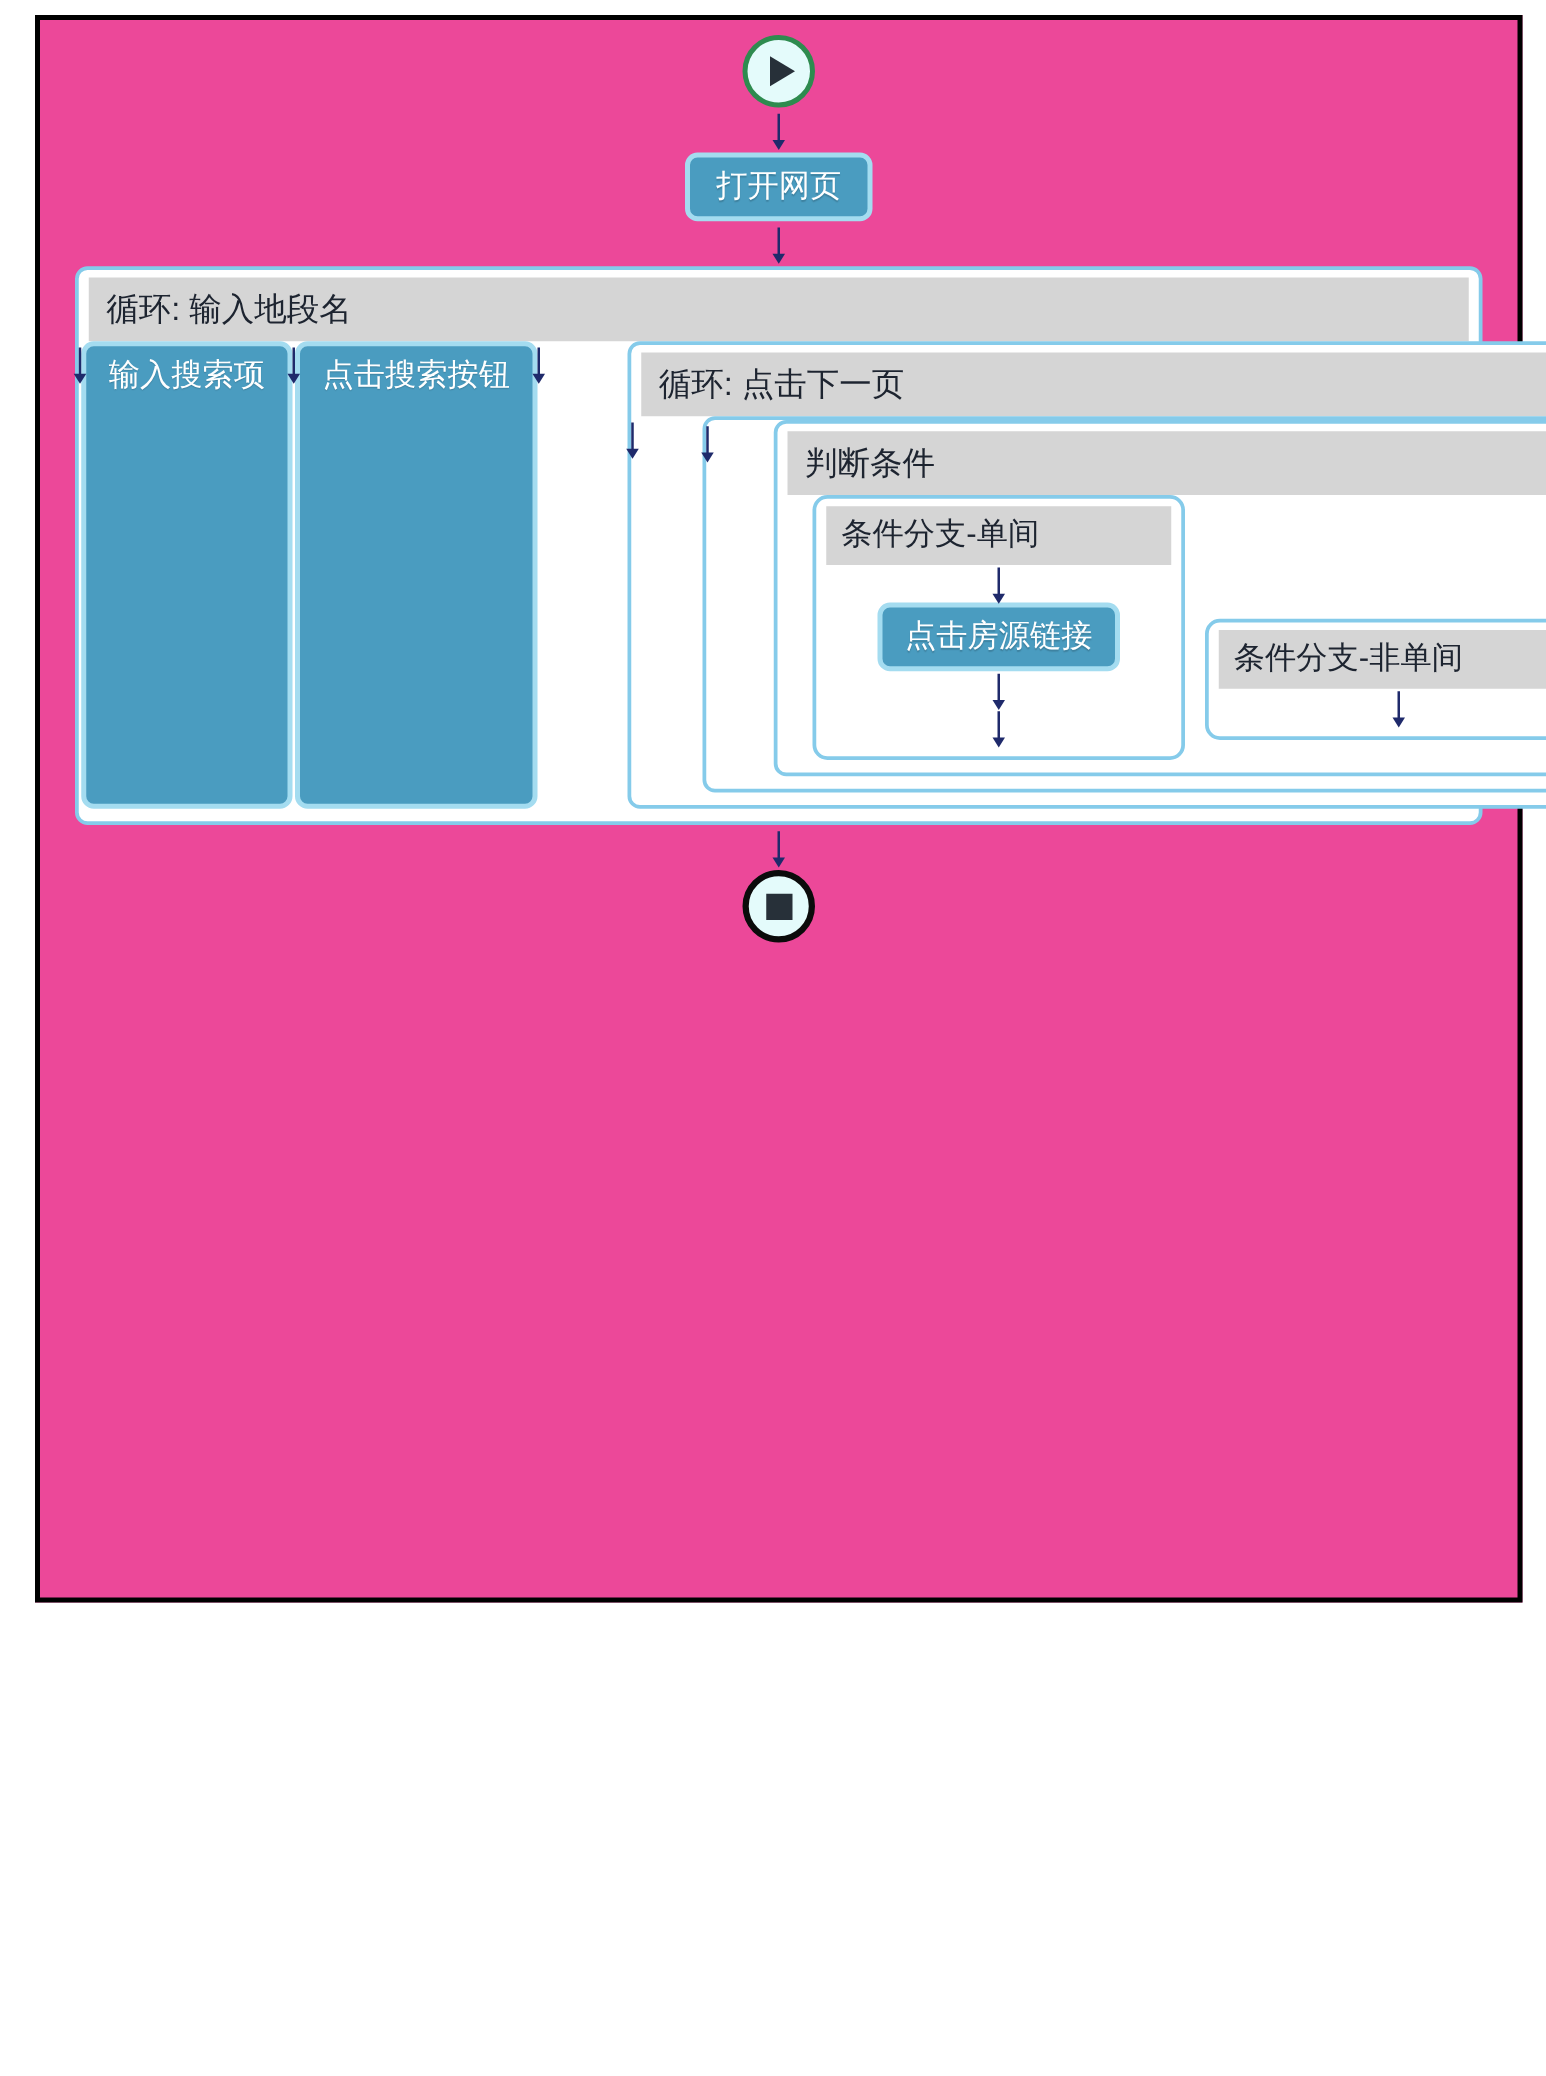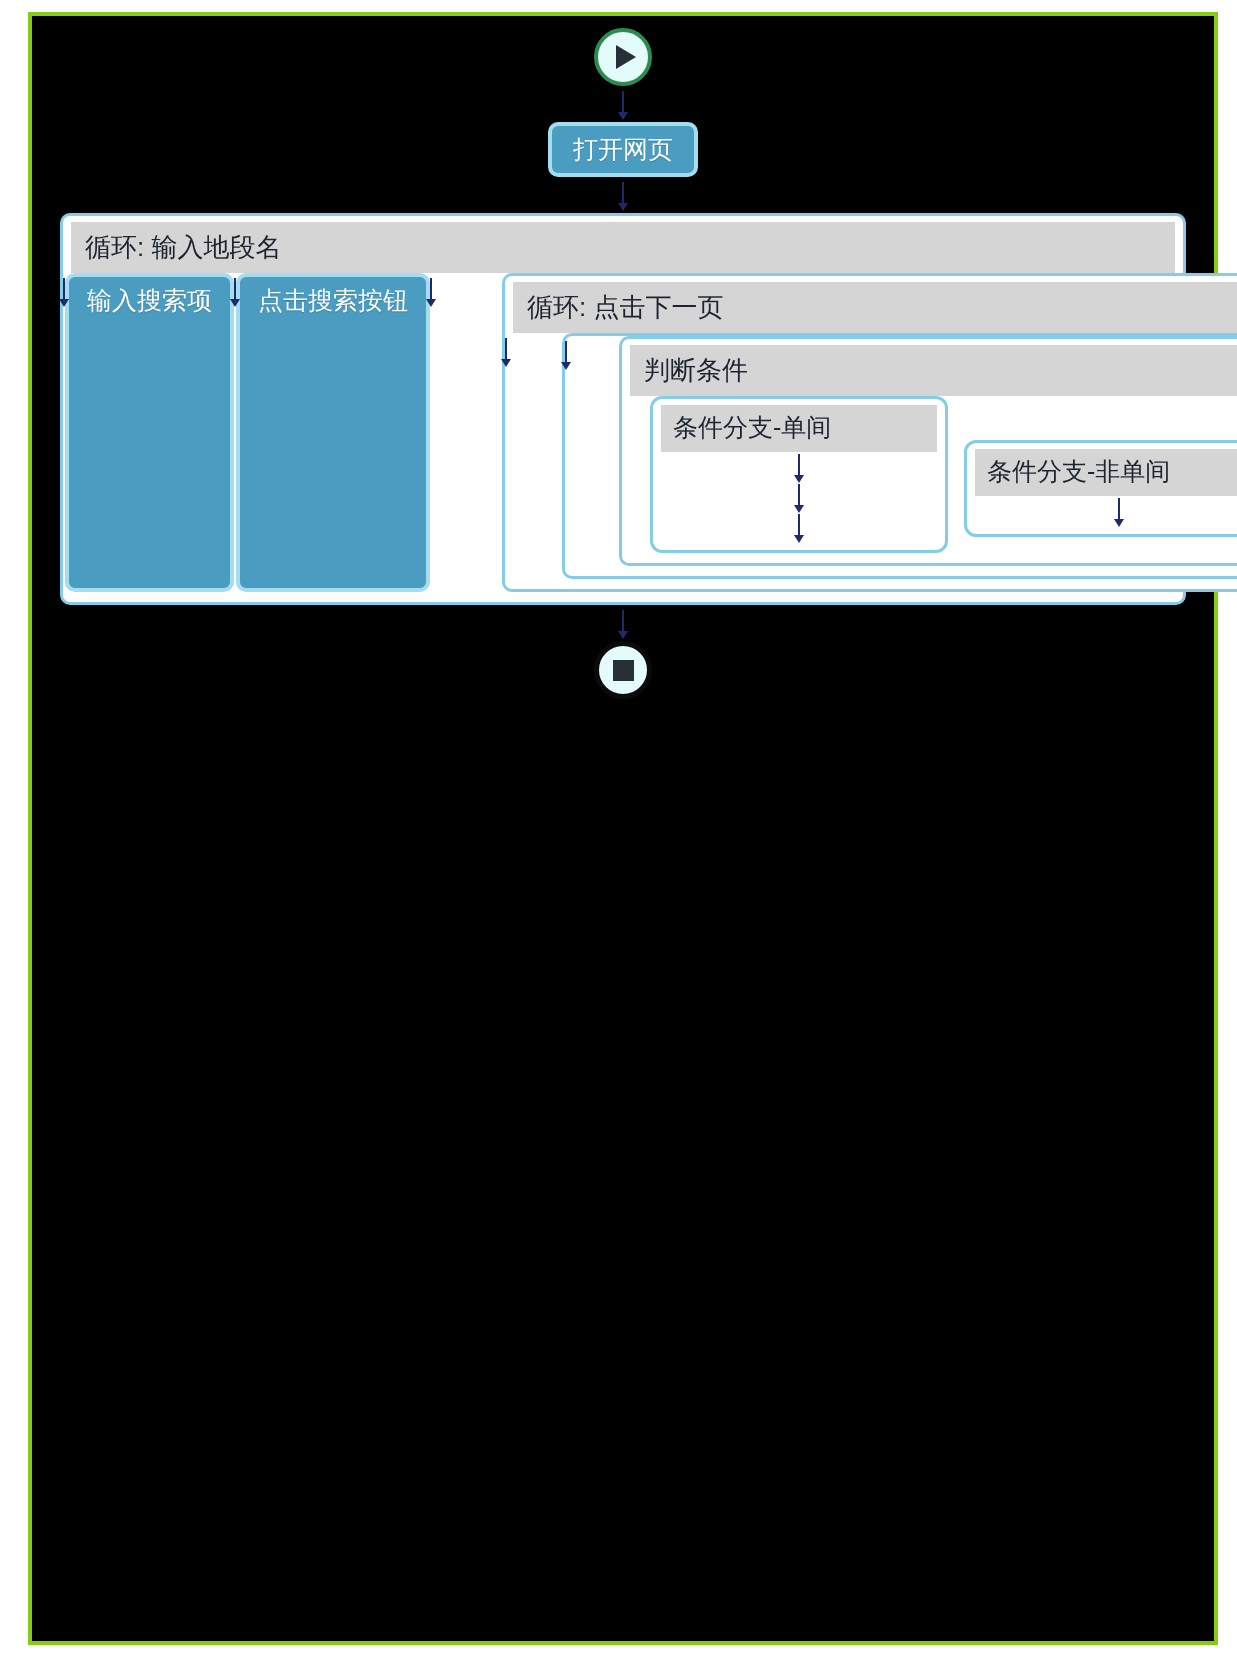--- a/index.html
+++ b/index.html
@@ -19,24 +19,24 @@
     position: relative;
     width: 1237px;
     height: 1661px;
     background: #ffffff;
   }
   .frame {
     position: absolute;
     left: 28px;
     top: 12px;
     width: 1190px;
-    height: 1633px;
-    border: 4px solid #84cc16;
-    box-sizing: border-box;
-    background: #000000;
+    height: 1270px;
+    border: 4px solid #000000;
+    box-sizing: border-box;
+    background: #ec4899;
   }
 
   
   .flow {
     position: absolute;
     left: 0;
     top: 0;
     right: 0;
     bottom: 0;
     display: flex;
@@ -264,20 +264,23 @@
 
                       <div class="branch-row">
 
                         <div class="branch branch-single">
                           <div class="branch-head">条件分支-单间</div>
 
                           <div class="arrow short">
                             <div class="shaft"></div>
                           </div>
 
+                          <div class="box-row">
+                            <div class="action-box wide">点击房源链接</div>
+                          </div>
 
                           <div class="arrow short">
                             <div class="shaft"></div>
                           </div>
 
 
                           <div class="arrow short">
                             <div class="shaft"></div>
                           </div>
                         </div>

